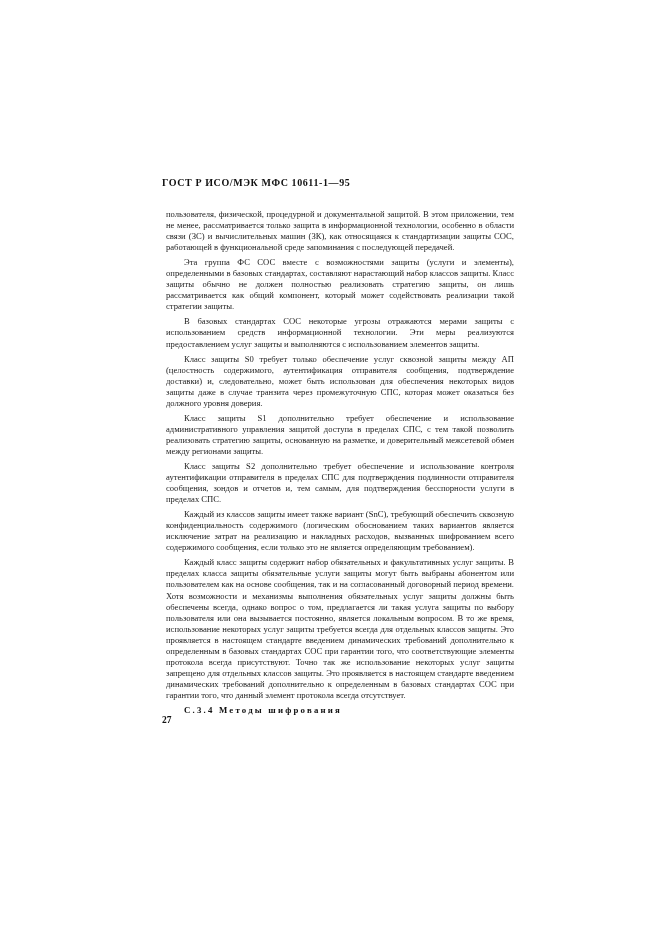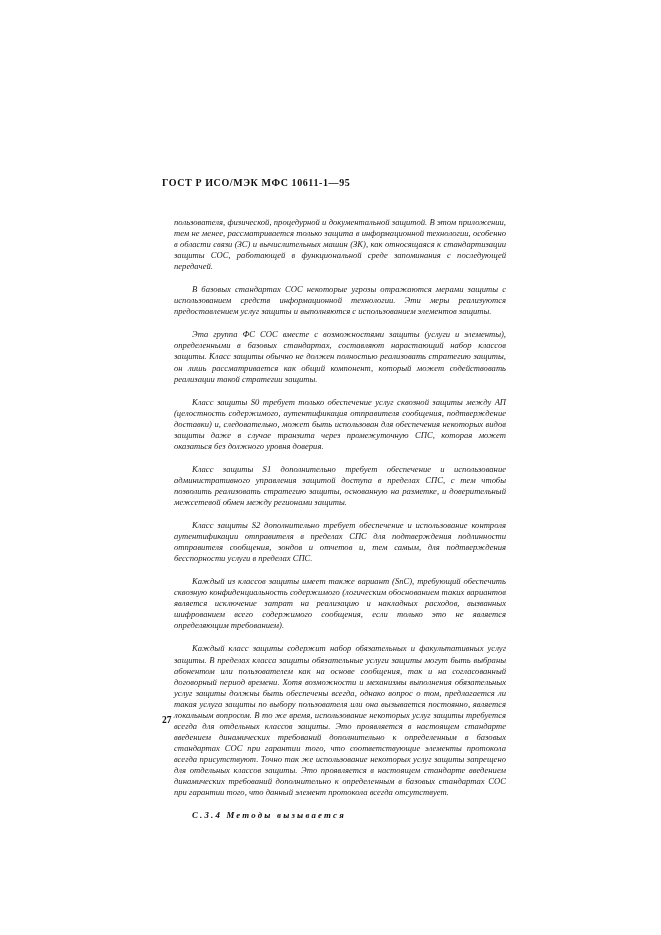--- a/index.html
+++ b/index.html
@@ -9,43 +9,43 @@
   }
   .page { position: absolute; left: 0; top: 0; width: 661px; height: 935px; }
   .running-head {
     position: absolute; left: 162px; top: 177px;
     font-size: 10px; font-weight: bold; letter-spacing: 0.6px; color: #111;
   }
   .body-text {
     position: absolute; left: 162px; top: 205px; width: 356px;
     font-size: 8.6px; line-height: 11.05px; text-align: justify; color: #222;
   }
-  .body-text p { margin: 12px; text-indent: 18px; font-style: italic; }
+  .body-text p { margin: 4px; text-indent: 18px; }
   .body-text p.first { text-indent: 0; }
   .body-text p.heading {
     text-indent: 18px; letter-spacing: 2.2px; font-size: 8.8px; color: #222;
   }
   .body-text p.heading.bold { font-weight: bold; color: #111; }
   .page-number {
     position: absolute; left: 162px; top: 715px;
     font-size: 9.5px; font-weight: bold; color: #111;
   }
 </style>
 </head>
 <body>
 
 <div class="page">
   <div class="running-head">ГОСТ Р ИСО/МЭК МФС 10611-1—95</div>
 
   <div class="body-text">
     <p class="first">пользователя, физической, процедурной и документальной защитой. В этом приложении, тем не менее, рассматривается только защита в информационной технологии, особенно в области связи (ЗС) и вычислительных машин (ЗК), как относящаяся к стандартизации защиты СОС, работающей в функциональной среде запоминания с последующей передачей.</p>
+    <p>Эта группа ФС СОС вместе с возможностями защиты (услуги и элементы), определенными в базовых стандартах, составляют нарастающий набор классов защиты. Класс защиты обычно не должен полностью реализовать стратегию защиты, он лишь рассматривается как общий компонент, который может содействовать реализации такой стратегии защиты.</p>
     <p>В базовых стандартах СОС некоторые угрозы отражаются мерами защиты с использованием средств информационной технологии. Эти меры реализуются предоставлением услуг защиты и выполняются с использованием элементов защиты.</p>
-    <p>Эта группа ФС СОС вместе с возможностями защиты (услуги и элементы), определенными в базовых стандартах, составляют нарастающий набор классов защиты. Класс защиты обычно не должен полностью реализовать стратегию защиты, он лишь рассматривается как общий компонент, который может содействовать реализации такой стратегии защиты.</p>
     <p>Класс защиты S0 требует только обеспечение услуг сквозной защиты между АП (целостность содержимого, аутентификация отправителя сообщения, подтверждение доставки) и, следовательно, может быть использован для обеспечения некоторых видов защиты даже в случае транзита через промежуточную СПС, которая может оказаться без должного уровня доверия.</p>
-    <p>Класс защиты S1 дополнительно требует обеспечение и использование административного управления защитой доступа в пределах СПС, с тем чтобы позволить реализовать стратегию защиты, основанную на разметке, и доверительный межсетевой обмен между регионами защиты.</p>
+    <p>Класс защиты S1 дополнительно требует обеспечение и использование административного управления защитой доступа в пределах СПС, с тем такой позволить реализовать стратегию защиты, основанную на разметке, и доверительный межсетевой обмен между регионами защиты.</p>
     <p>Класс защиты S2 дополнительно требует обеспечение и использование контроля аутентификации отправителя в пределах СПС для подтверждения подлинности отправителя сообщения, зондов и отчетов и, тем самым, для подтверждения бесспорности услуги в пределах СПС.</p>
     <p>Каждый из классов защиты имеет также вариант (SnC), требующий обеспечить сквозную конфиденциальность содержимого (логическим обоснованием таких вариантов является исключение затрат на реализацию и накладных расходов, вызванных шифрованием всего содержимого сообщения, если только это не является определяющим требованием).</p>
     <p>Каждый класс защиты содержит набор обязательных и факультативных услуг защиты. В пределах класса защиты обязательные услуги защиты могут быть выбраны абонентом или пользователем как на основе сообщения, так и на согласованный договорный период времени. Хотя возможности и механизмы выполнения обязательных услуг защиты должны быть обеспечены всегда, однако вопрос о том, предлагается ли такая услуга защиты по выбору пользователя или она вызывается постоянно, является локальным вопросом. В то же время, использование некоторых услуг защиты требуется всегда для отдельных классов защиты. Это проявляется в настоящем стандарте введением динамических требований дополнительно к определенным в базовых стандартах СОС при гарантии того, что соответствующие элементы протокола всегда присутствуют. Точно так же использование некоторых услуг защиты запрещено для отдельных классов защиты. Это проявляется в настоящем стандарте введением динамических требований дополнительно к определенным в базовых стандартах СОС при гарантии того, что данный элемент протокола всегда отсутствует.</p>
-    <p class="heading bold">С.3.4 Методы вызывается</p>
+    <p class="heading bold">С.3.4 Методы шифрования</p>
   </div>
 
   <div class="page-number">27</div>
 </div>
 
 </body></html>

